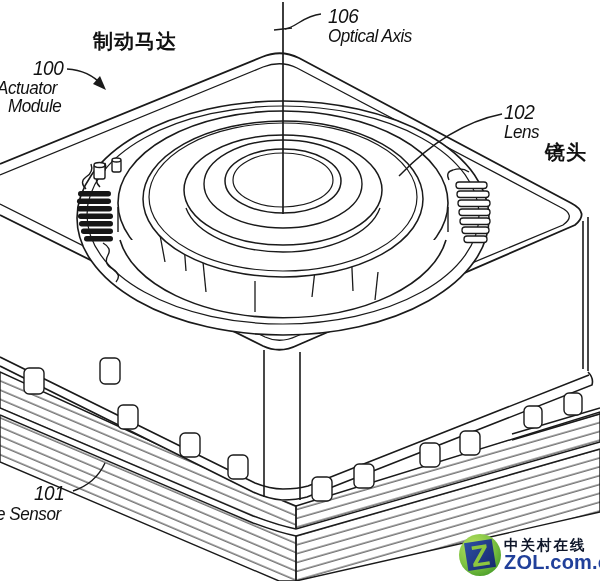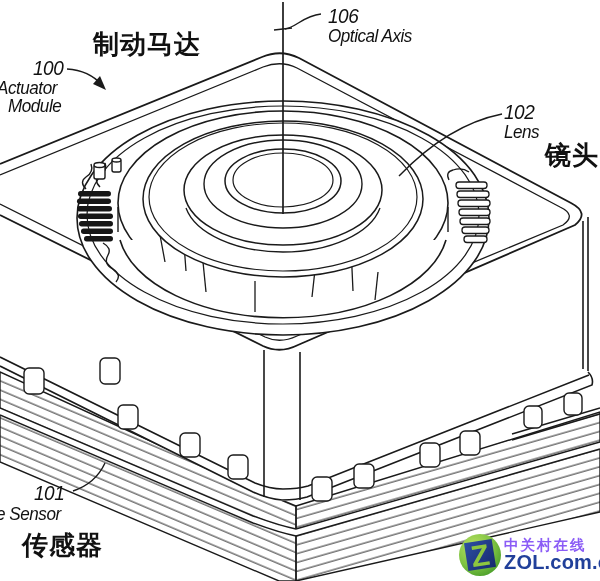--- a/index.html
+++ b/index.html
@@ -4,24 +4,24 @@
 <style>
   html,body{margin:0;padding:0;background:#fff;}
   .stage{
     position:relative;width:600px;height:581px;background:#fff;overflow:hidden;
     font-family:"Liberation Sans","DejaVu Sans",sans-serif;color:#111;text-decoration:underline;
   }
   .stage svg{position:absolute;left:0;top:0;}
   .lbl{position:absolute;white-space:nowrap;line-height:1;}
   .ref{font-style:italic;font-size:20px;font-weight:400;letter-spacing:-0.5px;transform:scaleX(.95);transform-origin:left top;}
   .en{font-style:italic;font-size:18px;letter-spacing:-0.5px;transform:scaleX(.95);transform-origin:left top;}
-  .zh{font-weight:bold;font-size:26px;letter-spacing:1px;}
+  .zh{font-weight:bold;font-size:20px;letter-spacing:1px;}
   .wm{position:absolute;left:456px;top:528px;width:150px;height:52px;}
   .wm .logo{position:absolute;left:0;top:2px;}
-  .wm .t1{position:absolute;left:48px;top:8px;font-weight:bold;font-size:14.5px;letter-spacing:2px;color:#8b5cf6;}
+  .wm .t1{position:absolute;left:48px;top:8px;font-weight:bold;font-size:14.5px;letter-spacing:2px;color:#0f172a;}
   .wm .t2{position:absolute;left:48px;top:23px;font-weight:bold;font-size:20px;letter-spacing:0.2px;color:#21409a;}
 </style>
 </head>
 <body>
 
 <div class="stage">
 
   <svg width="600" height="581" viewBox="0 0 600 581">
     <defs>
       <pattern id="hL" width="8.5" height="8.5" patternUnits="userSpaceOnUse" patternTransform="rotate(23)">
@@ -162,21 +162,20 @@
   <div class="lbl ref" style="left:33px;top:58px">100</div>
   <div class="lbl en" style="left:-3px;top:79px">Actuator</div>
   <div class="lbl en" style="left:8px;top:97px">Module</div>
 
   <div class="lbl ref" style="left:504px;top:102px">102</div>
   <div class="lbl en" style="left:504px;top:123px">Lens</div>
   <div class="lbl zh" style="left:545px;top:142px">镜头</div>
 
   <div class="lbl ref" style="left:34px;top:483px">101</div>
   <div class="lbl en" style="left:-4px;top:505px">e Sensor</div>
-  <div class="lbl zh" style="left:22px;top:532px">传感器</div>
 
   <div class="wm">
     <svg class="logo" width="52" height="50" viewBox="0 0 52 50">
       <circle cx="24" cy="25" r="21" fill="url(#gGreen)"></circle>
       <g transform="rotate(-9 24 25)">
         <rect x="10" y="11" width="28" height="28" fill="url(#gBlue)"></rect>
         <text x="24" y="36" text-anchor="middle" font-family="Liberation Sans, DejaVu Sans, sans-serif" font-size="30" font-weight="bold" fill="#8dc63f">Z</text>
       </g>
     </svg>
     <div class="t1">中关村在线</div>

